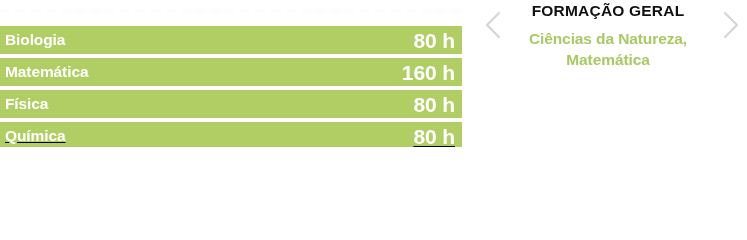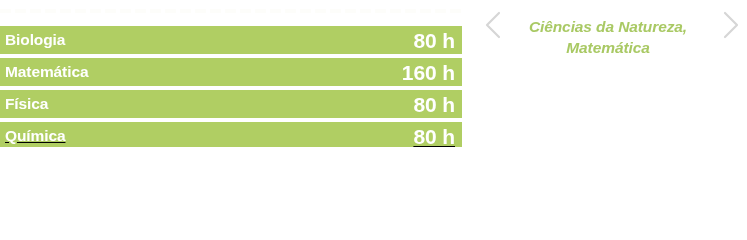--- a/index.html
+++ b/index.html
@@ -116,22 +116,21 @@
   }
   .year-subtitle {
     font-size: 15.5px;
     font-weight: bold;
     color: #111111;
     letter-spacing: 0.2px;
     line-height: 22px;
     white-space: nowrap;
   }
   .track-lines {
-    margin-top: 16px;
-    font-style: italic;
+    margin-top: 6px;
   }
   .track-line {
     font-size: 15.5px;
     font-weight: bold;
     color: #a9c964;
     letter-spacing: -0.1px;
     line-height: 21px;
     white-space: nowrap;
   }
 </style>
@@ -177,20 +176,21 @@
       </svg>
     </div>
 
     <div class="chevron chevron-next">
       <svg width="26" height="34" viewBox="0 0 26 34" aria-hidden="true">
         <polyline points="7,5 19,17 7,29" fill="none" stroke="currentColor" stroke-width="2.2" stroke-linecap="round" stroke-linejoin="round"></polyline>
       </svg>
     </div>
 
     <div class="year-texts">
+      <div class="year-subtitle">FORMAÇÃO GERAL</div>
 
       <div class="track-lines">
         <div class="track-line">Ciências da Natureza,</div>
         <div class="track-line">Matemática</div>
       </div>
     </div>
 
   </div>
 </div>
 

